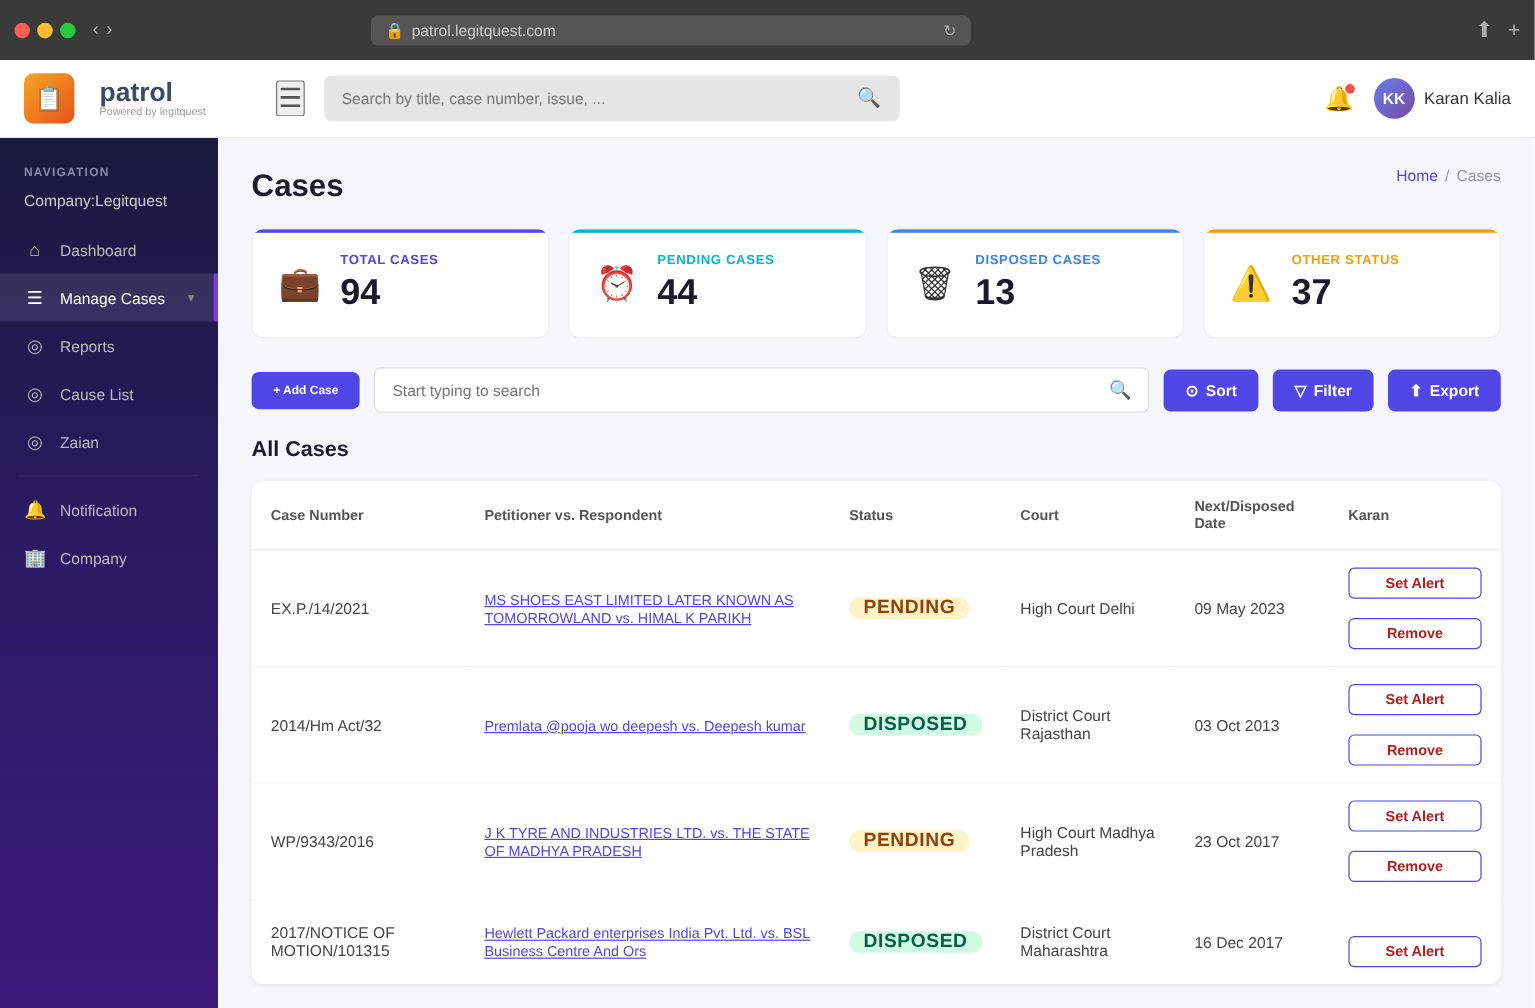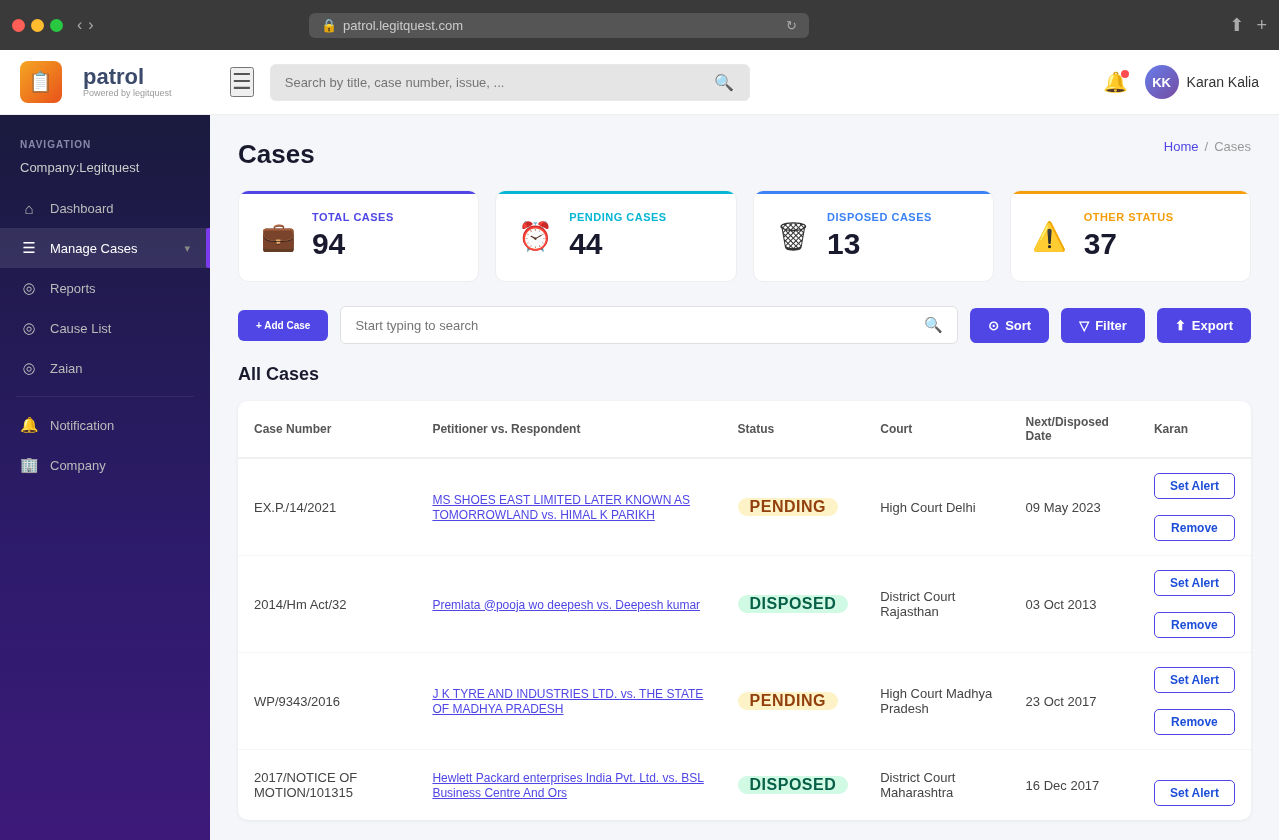--- a/index.html
+++ b/index.html
@@ -78,21 +78,21 @@
     .notif-dot { position: absolute; top: 0; right: 0; width: 8px; height: 8px; background: #ff4d4f; border-radius: 50%; }
     .user-area { display: flex; align-items: center; gap: 8px; cursor: pointer; }
     .user-avatar { width: 34px; height: 34px; border-radius: 50%; background: linear-gradient(135deg, #667eea, #764ba2); display: flex; align-items: center; justify-content: center; color: white; font-size: 13px; font-weight: 600; }
     .user-name { font-size: 14px; font-weight: 500; color: #333; }
 
     
     .app-body { display: flex; height: calc(840px - 115px); overflow: hidden; }
 
     
     .sidebar {
-      width: 210px;
+      width: 182px;
       background: linear-gradient(180deg, #1a1a3e 0%, #2d1b6b 60%, #3d1a7a 100%);
       color: white;
       flex-shrink: 0;
       overflow-y: auto;
       padding: 16px 0;
     }
     .sidebar-section-label { font-size: 10px; color: #8888aa; padding: 8px 20px 4px; letter-spacing: 1px; font-weight: 600; }
     .company-label { font-size: 13px; color: #ccc; padding: 6px 20px 14px; font-weight: 500; }
     .sidebar-item {
       display: flex; align-items: center; gap: 12px;
@@ -174,22 +174,22 @@
     .cases-table td { padding: 14px 16px; border-bottom: 1px solid #f5f5f5; font-size: 13px; color: #444; vertical-align: middle; }
     .cases-table tr:last-child td { border-bottom: none; }
     .case-link { color: #4f46e5; text-decoration: underline; cursor: pointer; font-size: 12px; }
     .status-badge {
       display: inline-block; padding: 0 12px; border-radius: 20px;
       font-size: 16px; font-weight: 700; letter-spacing: 0.5px;
     }
     .status-pending { background: #fef3c7; color: #92400e; }
     .status-disposed { background: #d1fae5; color: #065f46; }
     .action-btn {
-      display: block; width: 81px; padding: 5px 10px; border-radius: 5px;
-      border: 1.5px solid #4f46e5; color: #1d4ed8; background: white;
+      display: block; width: 111px; padding: 5px 10px; border-radius: 5px;
+      border: 1.5px solid #4f46e5; color: #b91c1c; background: white;
       font-size: 12px; font-weight: 600; cursor: pointer; margin-bottom: 5px; text-align: center;
     }
     .action-btn:last-child { margin-bottom: 0; margin-top: 16px; }
 
     .header-title-row { display: flex; justify-content: space-between; align-items: flex-start; }
   </style>
 </head>
 <body>
 
 <div class="browser-chrome">

